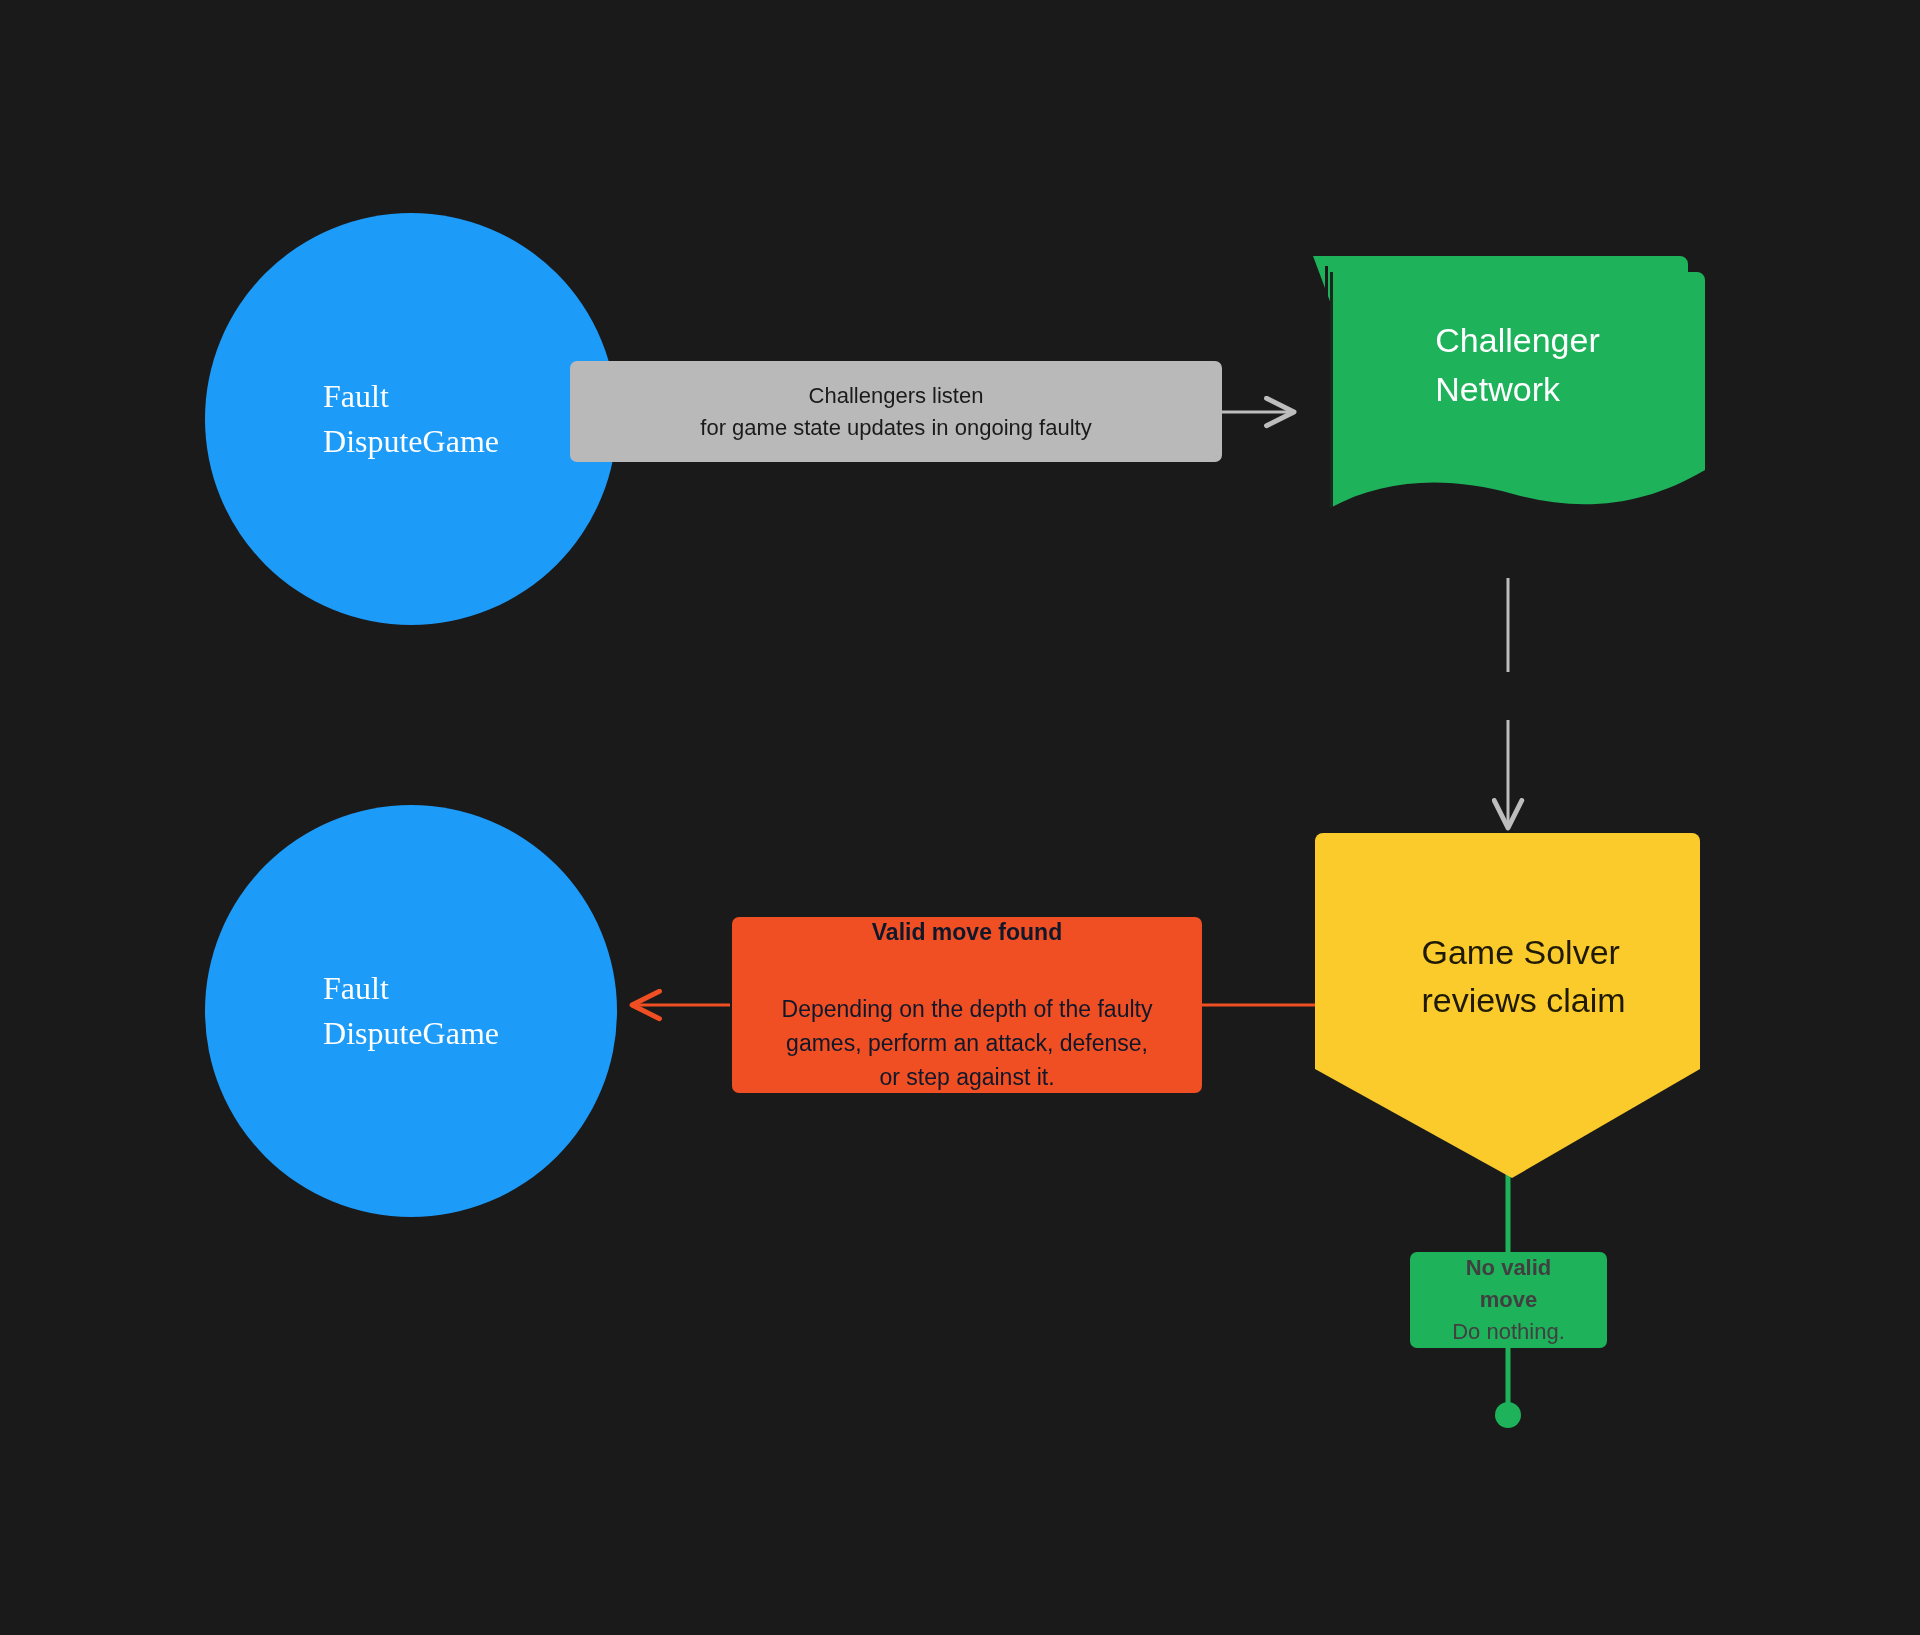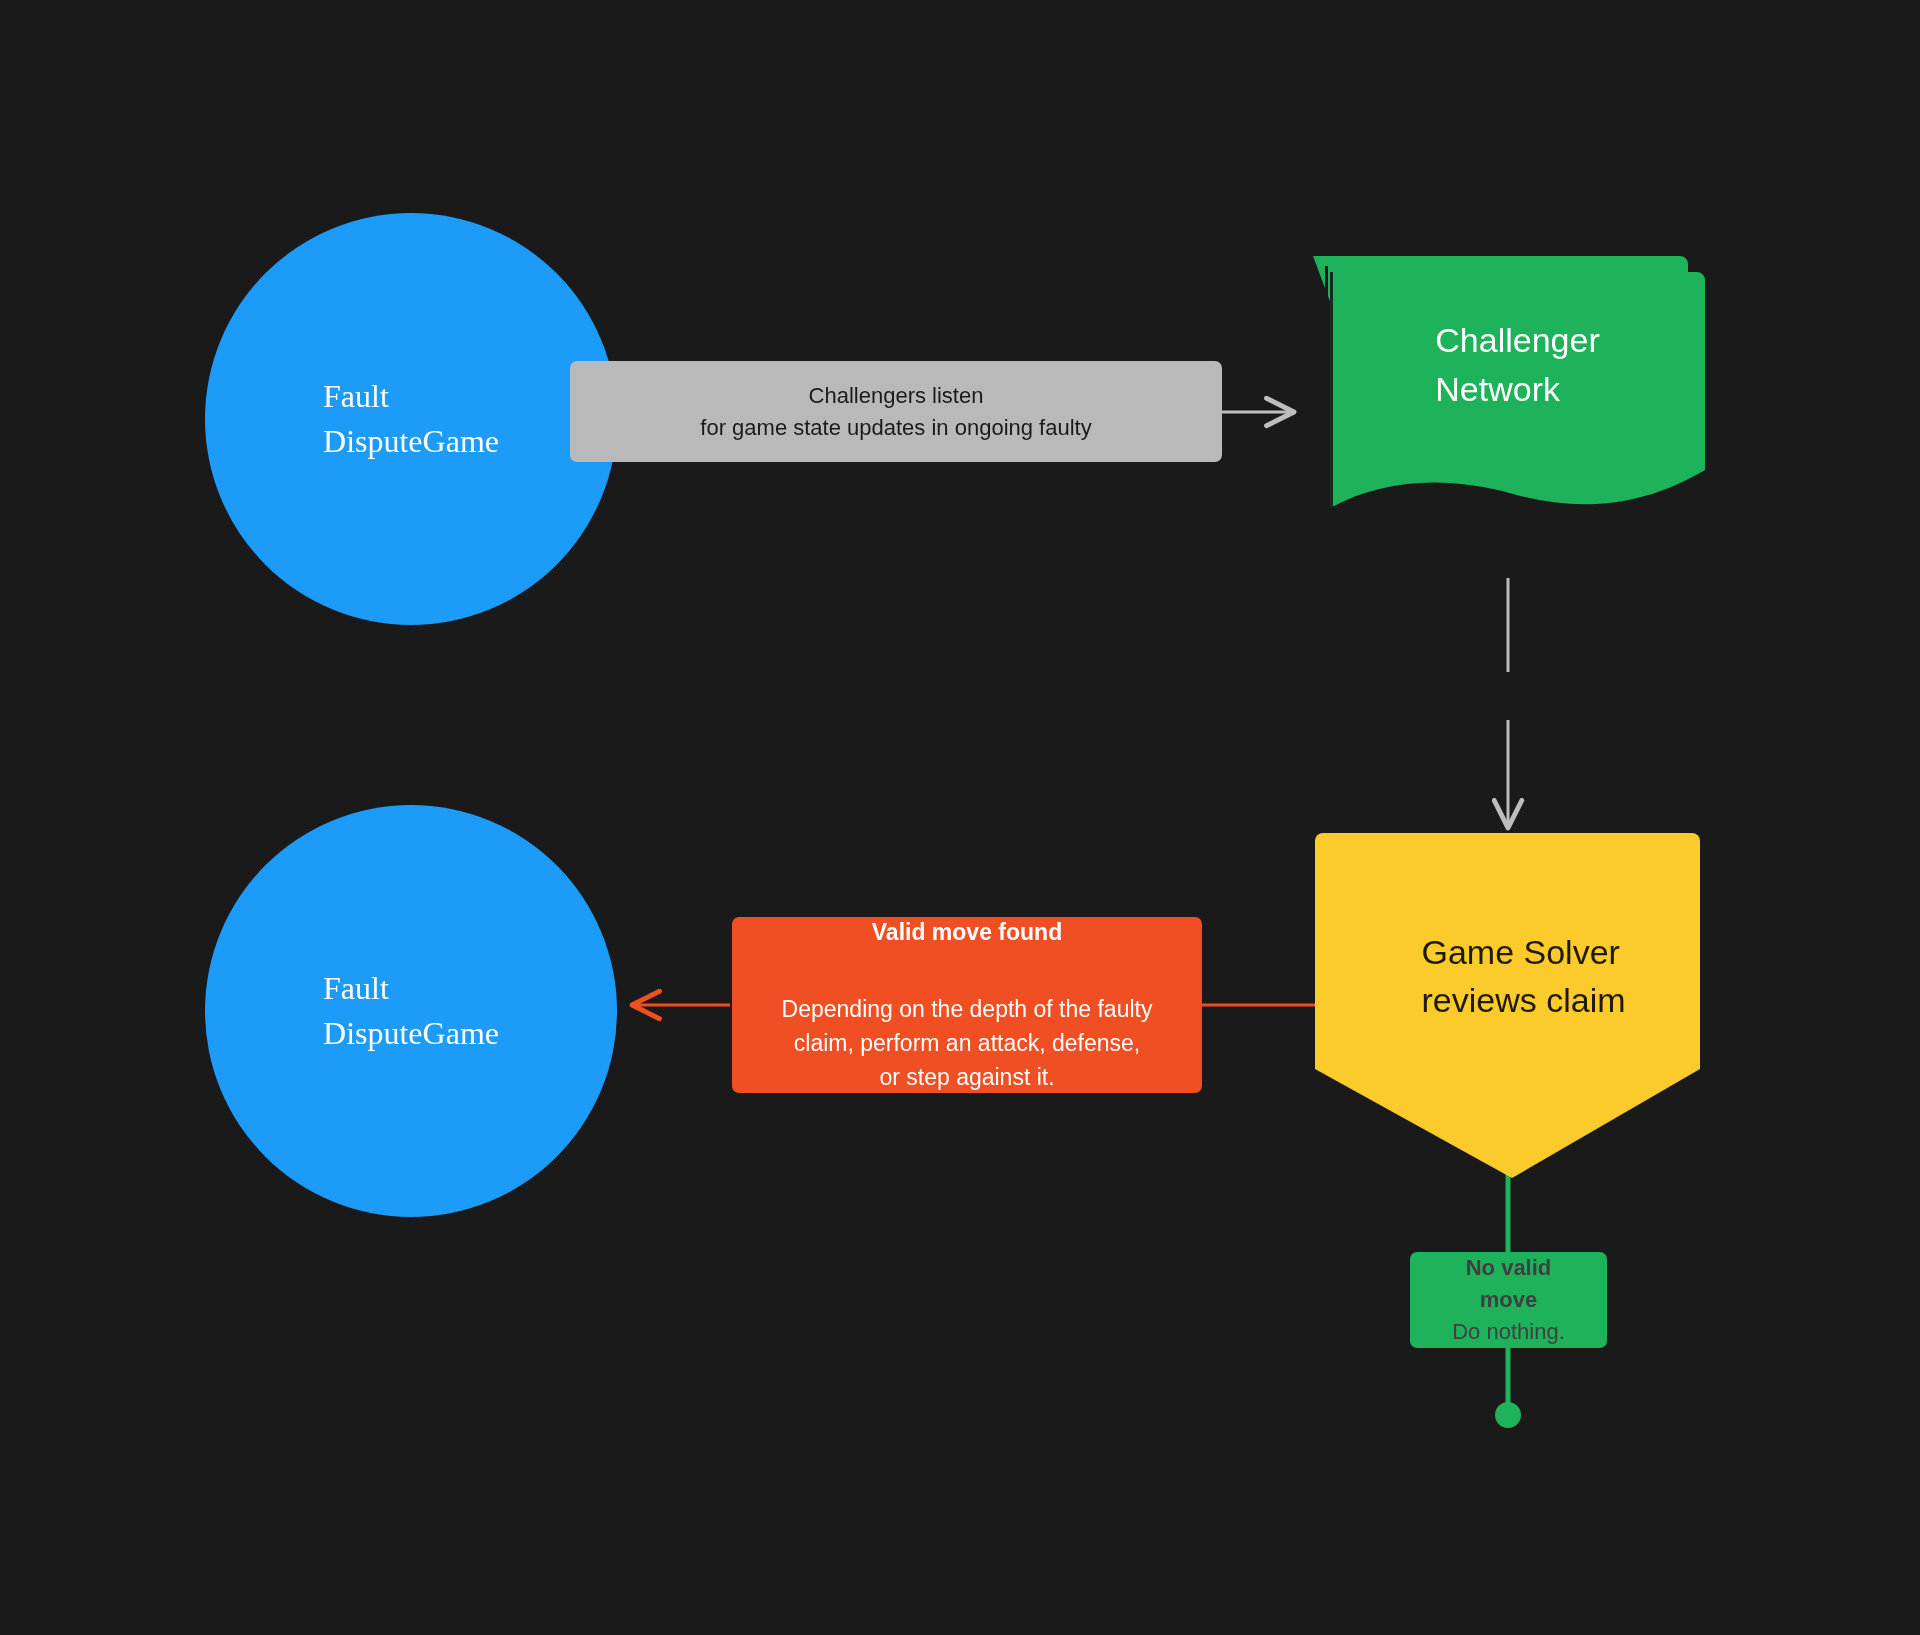--- a/index.html
+++ b/index.html
@@ -114,21 +114,21 @@
   }
   .edge-label.gray {
     background: #b9b9b9;
     color: #1b1b1b;
     font-size: 22px;
     line-height: 1.42;
     padding: 10px 22px;
   }
   .edge-label.orange {
     background: #f04e23;
-    color: #ffffff;
+    color: #0f172a;
     font-size: 23px;
     line-height: 1.46;
     padding: 14px 20px;
     gap: 44px;
   }
   .edge-label.green {
     background: #1eb25b;
     color: #404040;
     font-size: 22px;
     line-height: 1.46;
@@ -213,21 +213,21 @@
     <svg class="pent-svg" width="385" height="345" viewBox="0 0 385 345" xmlns="http://www.w3.org/2000/svg">
       <path d="M 8 0 h 369 a 8 8 0 0 1 8 8 v 228 L 197 345 L 0 236 V 8 A 8 8 0 0 1 8 0 z" fill="#fbcb2c"></path>
     </svg>
     <span class="label">Game Solver
 reviews claim</span>
   </div>
 
   <div class="edge-label orange" style="left:732px; top:917px; width:470px; height:176px;">
     <span class="strong">Valid move found</span>
     <span class="body">Depending on the depth of the faulty
-claim, perform an attack, defense,
+games, perform an attack, defense,
 or step against it.</span>
   </div>
 
   <div class="node circle-node" style="left:205px; top:805px; width:412px; height:412px;">
     <span class="label">Fault
 DisputeGame</span>
   </div>
 
   <div class="edge-label green" style="left:1410px; top:1252px; width:197px; height:96px;">
     <span class="strong">No valid move</span>

